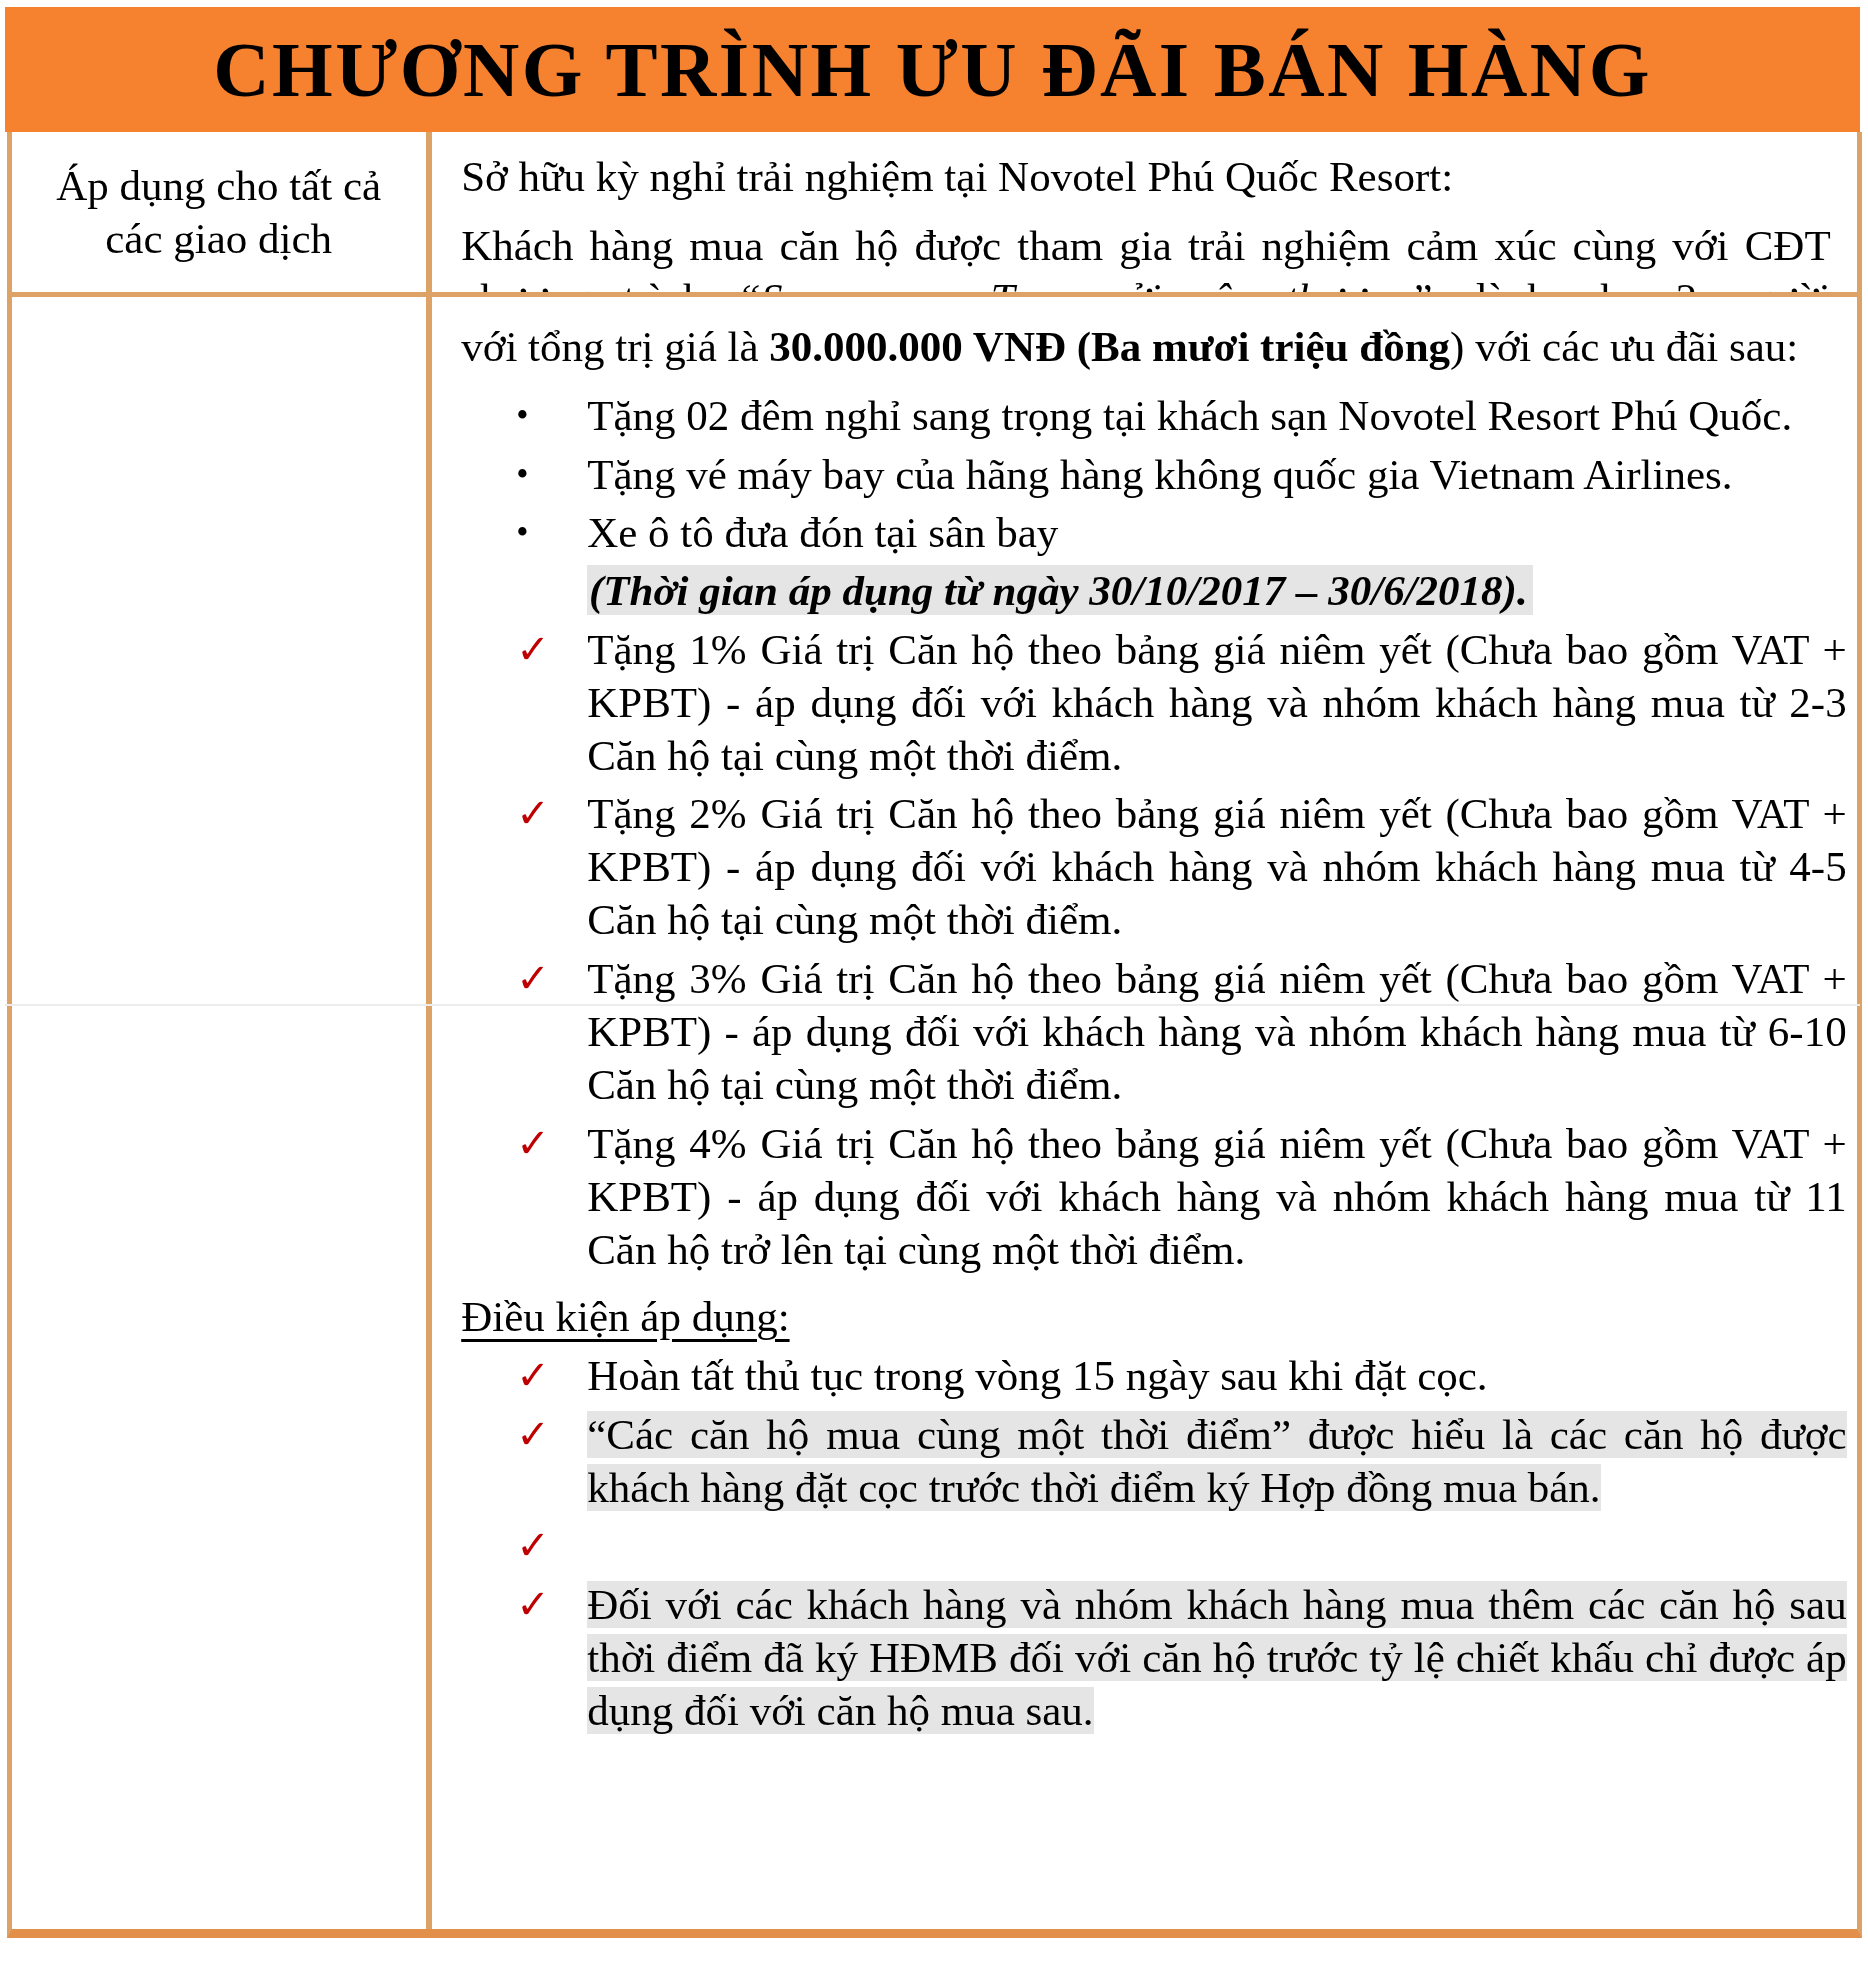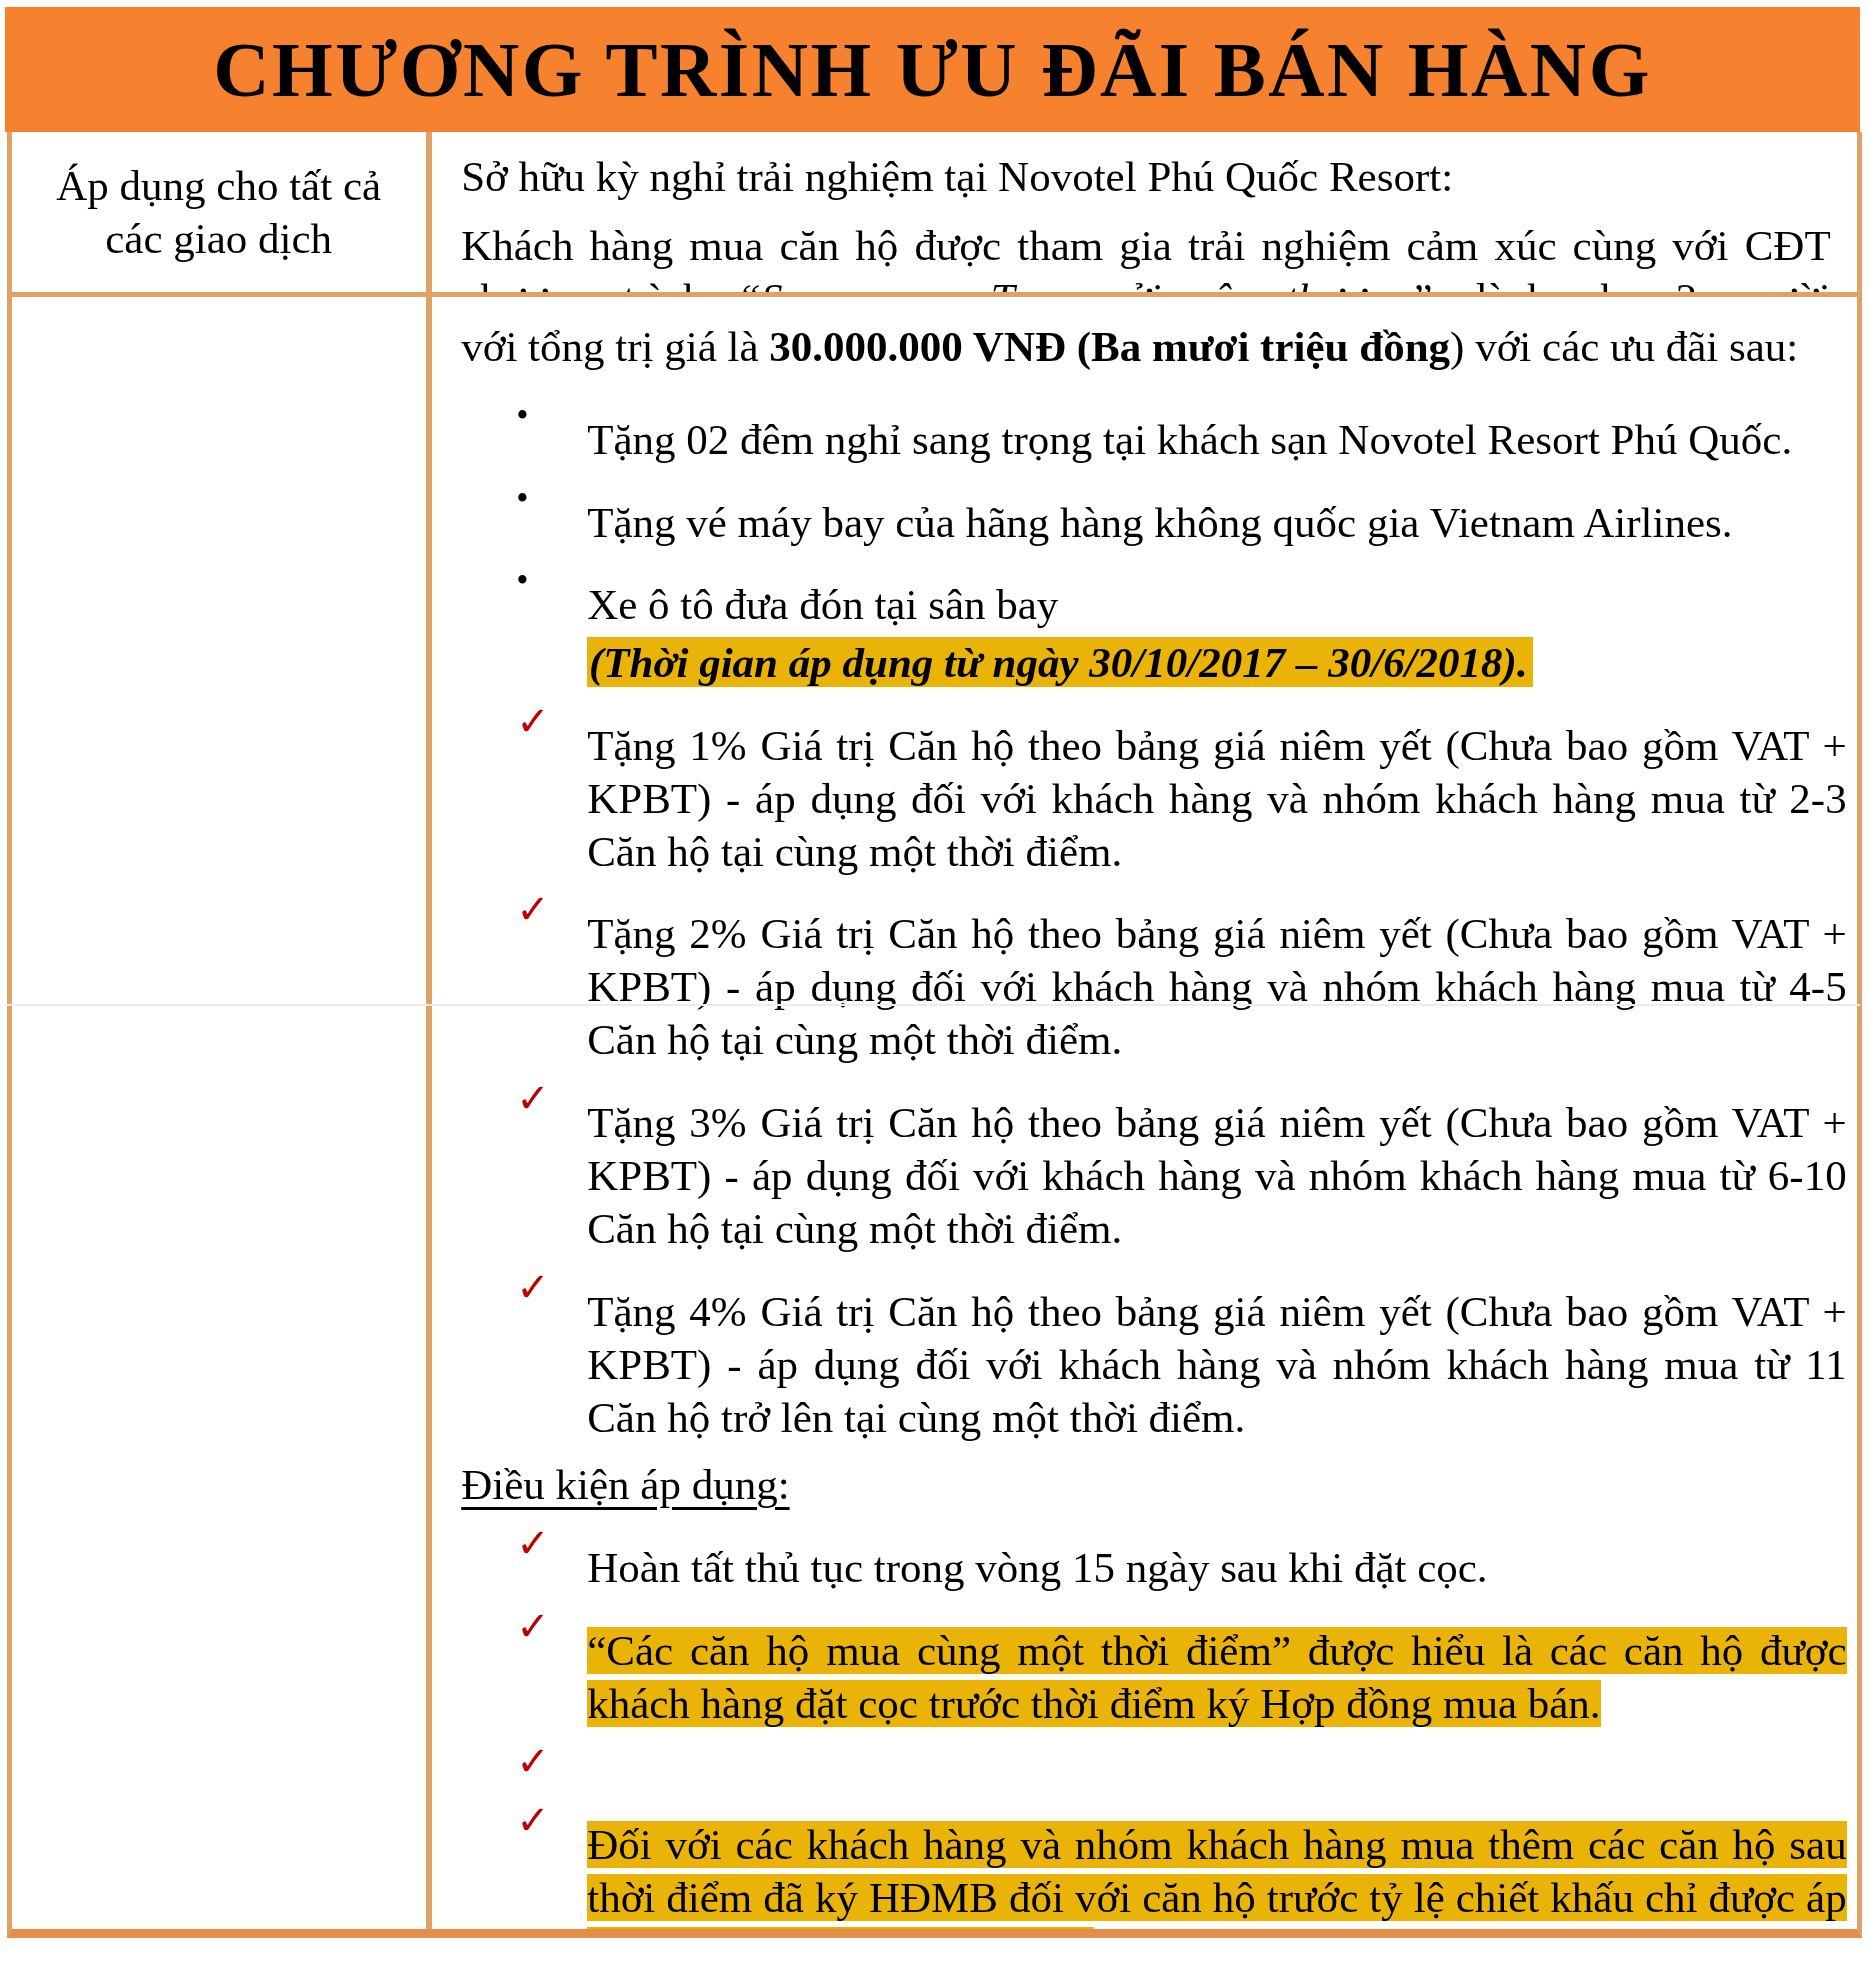--- a/index.html
+++ b/index.html
@@ -33,29 +33,29 @@
   .cell-br { padding: 6.7px 10px 0 13.5px; overflow: hidden; }
   .page-break-line {
     position: absolute; top: 1004px; left: 5px; width: 1855px; height: 1.7px;
     background: #ECECEC; pointer-events: none;
   }
   p { margin: 16px; }
   .justify { text-align: justify; }
   .justify-full { text-align: justify; text-align-last: justify; }
   .bold { font-weight: bold; }
   .italic { font-style: italic; }
-  .hl { background: #eab308; }
+  .hl { background: #e5e5e5; }
   .li { display: flex; margin-top: 5.9px; padding-left: 71px; }
   .li .marker { flex: 0 0 71px; }
   .marker.bullet { font-size: 35px; }
   .marker.check {
     color: #C00000; font-weight: bold;
     font-family: "DejaVu Sans", sans-serif; font-size: 40px;
   }
-  .li .text { flex: 1; text-align: justify; min-width: 0; margin-top: 24px; }
+  .li .text { flex: 1; text-align: justify; min-width: 0; }
   .time-note { margin: 4.2px 0 0 142px; }
   .time-note .hl { font-weight: bold; font-style: italic; padding: 1.7px 5px 1.7px 1.7px; }
   .heading-special { margin-top: 11.8px; font-weight: bold; }
   .heading-conditions { margin-top: 13.5px; margin-bottom: 1.7px; }
   .underline {
     text-decoration: underline; text-underline-offset: 8.4px; text-decoration-thickness: 2.5px;
   }
 </style>
 </head>
 <body>

